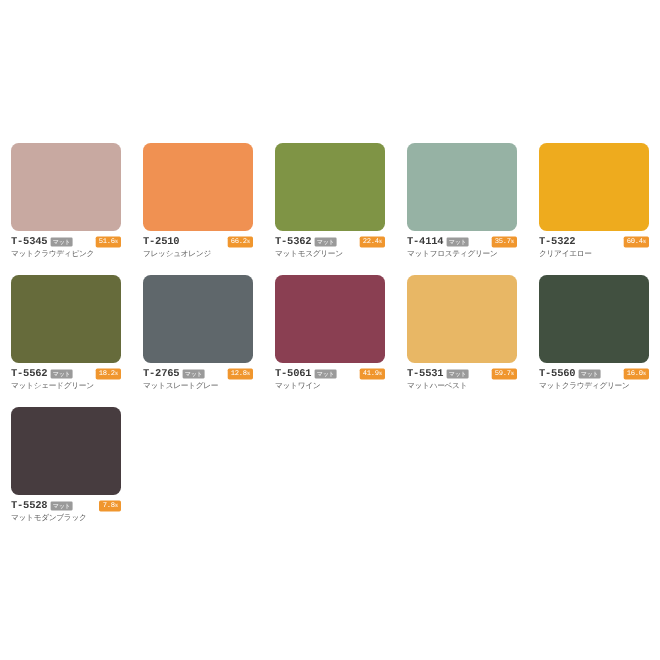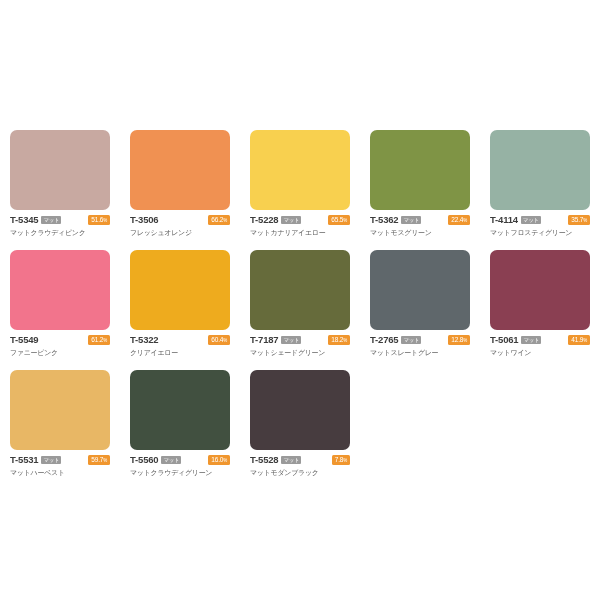--- a/index.html
+++ b/index.html
@@ -12,20 +12,21 @@
   .catalog{
     position:absolute;
     left:0;top:130px;
     width:600px;
   }
   .grid{
     display:grid;
     grid-template-columns:repeat(5,120px);
     grid-template-rows:repeat(3,120px);
     width:600px;
+    font-family:Liberation Mono, monospace;
   }
   .card{
     position:relative;
     width:120px;height:120px;
     box-sizing:border-box;
     padding:0 10px;
   }
   .swatch{
     width:100px;height:80px;
     border-radius:7px;
@@ -86,72 +87,55 @@
         <div class="meta">
           <span class="code">T-5345</span>
           <span class="tag-matte">マット</span>
           <span class="tag-pct"><span>51.6</span><span class="unit">%</span></span>
         </div>
         <div class="name">マットクラウディピンク</div>
       </div>
       <div class="card">
         <div class="swatch" style="background: rgb(240, 145, 82);"></div>
         <div class="meta">
-          <span class="code">T-3506</span>
+          <span class="code">T-2510</span>
           <span class="tag-pct"><span>66.2</span><span class="unit">%</span></span>
         </div>
         <div class="name">フレッシュオレンジ</div>
-      </div>
-      <div class="card">
-        <div class="swatch" style="background: rgb(248, 208, 79);"></div>
-        <div class="meta">
-          <span class="code">T-5228</span>
-          <span class="tag-matte">マット</span>
-          <span class="tag-pct"><span>65.5</span><span class="unit">%</span></span>
-        </div>
-        <div class="name">マットカナリアイエロー</div>
       </div>
       <div class="card">
         <div class="swatch" style="background: rgb(127, 148, 69);"></div>
         <div class="meta">
           <span class="code">T-5362</span>
           <span class="tag-matte">マット</span>
           <span class="tag-pct"><span>22.4</span><span class="unit">%</span></span>
         </div>
         <div class="name">マットモスグリーン</div>
       </div>
       <div class="card">
         <div class="swatch" style="background: rgb(150, 178, 164);"></div>
         <div class="meta">
           <span class="code">T-4114</span>
           <span class="tag-matte">マット</span>
           <span class="tag-pct"><span>35.7</span><span class="unit">%</span></span>
         </div>
         <div class="name">マットフロスティグリーン</div>
       </div>
       <div class="card">
-        <div class="swatch" style="background: rgb(242, 116, 140);"></div>
-        <div class="meta">
-          <span class="code">T-5549</span>
-          <span class="tag-pct"><span>61.2</span><span class="unit">%</span></span>
-        </div>
-        <div class="name">ファニーピンク</div>
-      </div>
-      <div class="card">
         <div class="swatch" style="background: rgb(238, 171, 30);"></div>
         <div class="meta">
           <span class="code">T-5322</span>
           <span class="tag-pct"><span>60.4</span><span class="unit">%</span></span>
         </div>
         <div class="name">クリアイエロー</div>
       </div>
       <div class="card">
         <div class="swatch" style="background: rgb(102, 107, 59);"></div>
         <div class="meta">
-          <span class="code">T-7187</span>
+          <span class="code">T-5562</span>
           <span class="tag-matte">マット</span>
           <span class="tag-pct"><span>18.2</span><span class="unit">%</span></span>
         </div>
         <div class="name">マットシェードグリーン</div>
       </div>
       <div class="card">
         <div class="swatch" style="background: rgb(95, 103, 107);"></div>
         <div class="meta">
           <span class="code">T-2765</span>
           <span class="tag-matte">マット</span>

